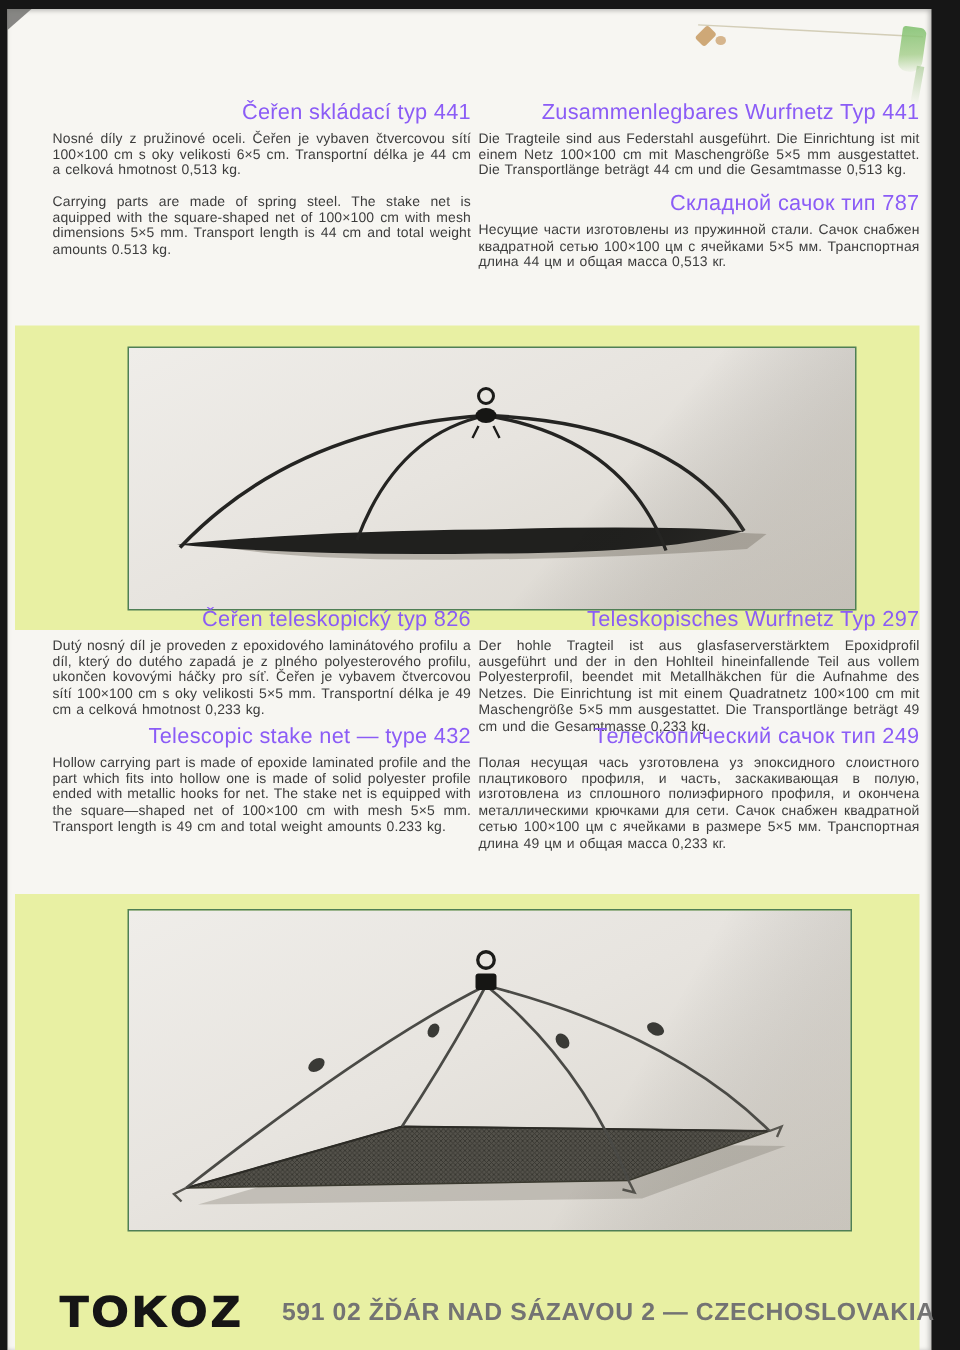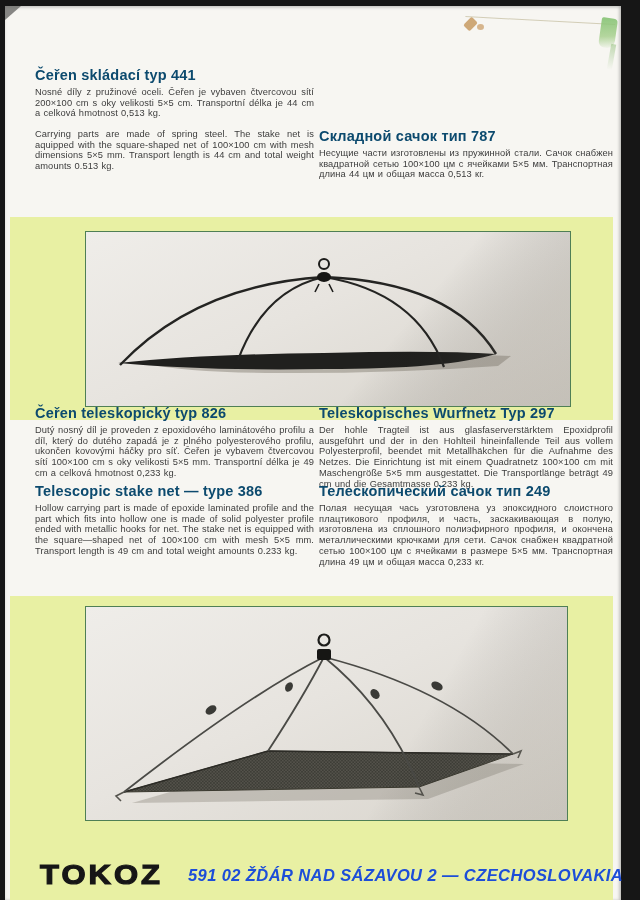--- a/index.html
+++ b/index.html
@@ -11,58 +11,62 @@
   .fold-tl{position:absolute;left:0;top:0;width:0;height:0;border-top:14px solid #6a6a68;border-right:16px solid transparent;opacity:.8;}
   .corner-line{position:absolute;left:460px;top:14px;width:150px;height:12px;border-top:1px solid #c9c3a8;transform:rotate(3deg);opacity:.8;}
   .stain{position:absolute;background:#c79a62;opacity:.85;}
   .stain-1{left:461px;top:12px;width:9px;height:12px;transform:rotate(45deg);border-radius:2px;}
   .stain-2{left:472px;top:18px;width:7px;height:6px;border-radius:50%;opacity:.7;}
   .tape{position:absolute;left:595px;top:12px;width:16px;height:30px;background:linear-gradient(170deg,#7cbf6a,#a8d08f 60%,rgba(168,208,143,0));border-radius:2px 4px 8px 6px;transform:rotate(8deg);opacity:.85;}
   .tape2{position:absolute;left:604px;top:38px;width:5px;height:26px;background:linear-gradient(#9cc487,rgba(156,196,135,0));transform:rotate(10deg);opacity:.6;}
 
   
   .tb{position:absolute;color:#3c3c3c;}
-  .tb h3{margin:0 0 4px 0;font-size:14.5px;line-height:15px;font-weight:bold;color:#0c4a6e;letter-spacing:.2px;}
+  .tb h3{margin:0 0 4px 0;font-size:14.5px;line-height:15px;font-weight:normal;color:#8b5cf6;letter-spacing:.2px;text-align:right;}
   .tb p{margin:0;font-size:9.3px;line-height:10.7px;text-align:justify;letter-spacing:.1px;word-spacing:.5px;}
   .col-l{left:30px;width:279px;}
   .col-r{left:314px;width:294px;}
   .row1{top:62px;}  .row2{top:123px;}
   .row3{top:400px;} .row4{top:478px;}
 
   
   .panel{position:absolute;left:5px;width:603px;background:#e8f0a3;margin-top:28px;}
   .panel-1{top:183px;height:203px;}
   .panel-2{top:562px;height:321px;}
   .photo{position:absolute;border:1.5px solid #4f7f55;background:linear-gradient(155deg,#efede9 0%,#e7e4df 45%,#d8d4cc 100%);}
   .photo-1{left:75px;top:14px;width:484px;height:174px;}
   .photo-2{left:75px;top:10px;width:481px;height:213px;}
   .photo svg{display:block;width:100%;height:100%;}
 
   
   .logo{position:absolute;left:30px;top:262px;font-size:31px;font-weight:bold;color:#161616;
         letter-spacing:3px;transform:scaleY(.92);transform-origin:left top;
         -webkit-text-stroke:1.3px #161616;}
-  .address{position:absolute;left:178px;top:270px;font-size:16.5px;font-weight:bold;color:#1d4ed8;letter-spacing:.4px;white-space:nowrap;font-style:italic;}
+  .address{position:absolute;left:178px;top:270px;font-size:16.5px;font-weight:bold;color:#737373;letter-spacing:.4px;white-space:nowrap;}
 </style>
 </head>
 <body>
 
 <div class="scan">
   <div class="paper">
 
     <div class="fold-tl"></div>
     <div class="corner-line"></div>
     <div class="stain stain-1"></div>
     <div class="stain stain-2"></div>
     <div class="tape"></div>
     <div class="tape2"></div>
 
     <div class="tb col-l row1">
       <h3>Čeřen skládací typ 441</h3>
-      <p>Nosné díly z pružinové oceli. Čeřen je vybaven čtvercovou sítí 200×100 cm s oky velikosti 5×5 cm. Transportní délka je 44 cm a celková hmotnost 0,513 kg.</p>
+      <p>Nosné díly z pružinové oceli. Čeřen je vybaven čtvercovou sítí 100×100 cm s oky velikosti 6×5 cm. Transportní délka je 44 cm a celková hmotnost 0,513 kg.</p>
+    </div>
+    <div class="tb col-r row1">
+      <h3>Zusammenlegbares Wurfnetz Typ 441</h3>
+      <p>Die Tragteile sind aus Federstahl ausgeführt. Die Einrichtung ist mit einem Netz 100×100 cm mit Maschengröße 5×5 mm ausgestattet. Die Transportlänge beträgt 44 cm und die Gesamtmasse 0,513 kg.</p>
     </div>
     <div class="tb col-l row2">
       <p>Carrying parts are made of spring steel. The stake net is aquipped with the square-shaped net of 100×100 cm with mesh dimensions 5×5 mm. Transport length is 44 cm and total weight amounts 0.513 kg.</p>
     </div>
     <div class="tb col-r row2">
       <h3>Складной сачок тип 787</h3>
       <p>Несущие части изготовлены из пружинной стали. Сачок снабжен квадратной сетью 100×100 цм с ячейками 5×5 мм. Транспортная длина 44 цм и общая масса 0,513 кг.</p>
     </div>
 
     <div class="panel panel-1">
@@ -95,21 +99,21 @@
 
     <div class="tb col-l row3">
       <h3>Čeřen teleskopický typ 826</h3>
       <p>Dutý nosný díl je proveden z epoxidového laminátového profilu a díl, který do dutého zapadá je z plného polyesterového profilu, ukončen kovovými háčky pro síť. Čeřen je vybavem čtvercovou sítí 100×100 cm s oky velikosti 5×5 mm. Transportní délka je 49 cm a celková hmotnost 0,233 kg.</p>
     </div>
     <div class="tb col-r row3">
       <h3>Teleskopisches Wurfnetz Typ 297</h3>
       <p>Der hohle Tragteil ist aus glasfaserverstärktem Epoxidprofil ausgeführt und der in den Hohlteil hineinfallende Teil aus vollem Polyesterprofil, beendet mit Metallhäkchen für die Aufnahme des Netzes. Die Einrichtung ist mit einem Quadratnetz 100×100 cm mit Maschengröße 5×5 mm ausgestattet. Die Transportlänge beträgt 49 cm und die Gesamtmasse 0,233 kg.</p>
     </div>
     <div class="tb col-l row4">
-      <h3>Telescopic stake net — type 386</h3>
+      <h3>Telescopic stake net — type 432</h3>
       <p>Hollow carrying part is made of epoxide laminated profile and the part which fits into hollow one is made of solid polyester profile ended with metallic hooks for net. The stake net is equipped with the square—shaped net of 100×100 cm with mesh 5×5 mm. Transport length is 49 cm and total weight amounts 0.233 kg.</p>
     </div>
     <div class="tb col-r row4">
       <h3>Телескопический сачок тип 249</h3>
       <p>Полая несущая чась узготовлена уз эпоксидного слоистного плацтикового профиля, и часть, заскакивающая в полую, изготовлена из сплошного полиэфирного профиля, и окончена металлическими крючками для сети. Сачок снабжен квадратной сетью 100×100 цм с ячейками в размере 5×5 мм. Транспортная длина 49 цм и общая масса 0,233 кг.</p>
     </div>
 
     <div class="panel panel-2">
       <div class="photo photo-2">
         <svg viewBox="0 0 481 213" preserveAspectRatio="none">

